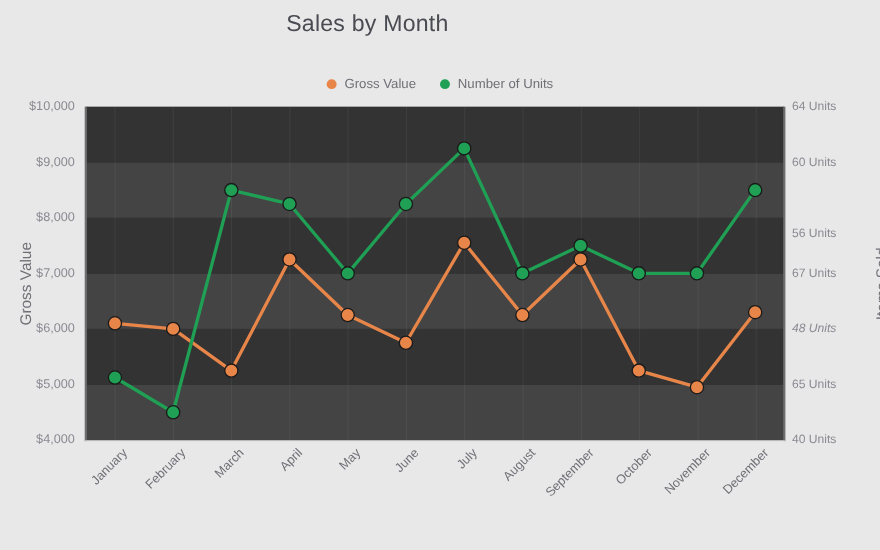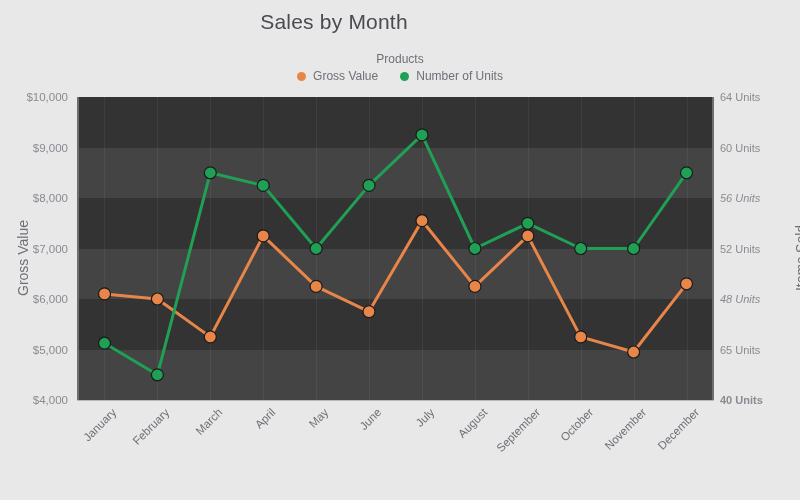--- a/index.html
+++ b/index.html
@@ -70,21 +70,20 @@
     transform-origin:right top;transform:rotate(-45deg);
     white-space:nowrap;text-align:right;
   }
 </style>
 </head>
 <body>
 
 <div class="chart-root">
 
   <div class="chart-title">Sales by Month</div>
-  <div class="legend-title">Products</div>
 
   <div class="legend">
     <div class="legend-item">
       <span class="legend-dot" id="legend-dot-0" style="background: rgb(232, 134, 74);"></span>
       <span>Gross Value</span>
     </div>
     <div class="legend-item">
       <span class="legend-dot" id="legend-dot-1" style="background: rgb(31, 160, 85);"></span>
       <span>Number of Units</span>
     </div>
@@ -150,25 +149,25 @@
   <div id="yticks-left">
       <div class="ytick" style="top: 400px; right: 732px;">$4,000</div>
       <div class="ytick" style="top: 349.5px; right: 732px;">$5,000</div>
       <div class="ytick" style="top: 299px; right: 732px;">$6,000</div>
       <div class="ytick" style="top: 248.5px; right: 732px;">$7,000</div>
       <div class="ytick" style="top: 198px; right: 732px;">$8,000</div>
       <div class="ytick" style="top: 147.5px; right: 732px;">$9,000</div>
       <div class="ytick" style="top: 97px; right: 732px;">$10,000</div>
     </div>
   <div id="yticks-right">
-      <div class="ytick-right" style="top: 400px; font-weight: bold;">40 Units</div>
+      <div class="ytick-right" style="top: 400px;">40 Units</div>
       <div class="ytick-right" style="top: 349.5px;">65 Units</div>
       <div class="ytick-right" style="top: 299px; font-style: italic;">48 Units</div>
-      <div class="ytick-right" style="top: 248.5px;">52 Units</div>
-      <div class="ytick-right" style="top: 198px; font-style: italic;">56 Units</div>
+      <div class="ytick-right" style="top: 248.5px;">67 Units</div>
+      <div class="ytick-right" style="top: 212px;">56 Units</div>
       <div class="ytick-right" style="top: 147.5px;">60 Units</div>
       <div class="ytick-right" style="top: 97px;">64 Units</div>
     </div>
   <div id="xticks">
       <div class="xtick" style="left: -9.54167px; width: 120px;">January</div>
       <div class="xtick" style="left: 43.375px; width: 120px;">February</div>
       <div class="xtick" style="left: 96.2917px; width: 120px;">March</div>
       <div class="xtick" style="left: 149.208px; width: 120px;">April</div>
       <div class="xtick" style="left: 202.125px; width: 120px;">May</div>
       <div class="xtick" style="left: 255.042px; width: 120px;">June</div>

